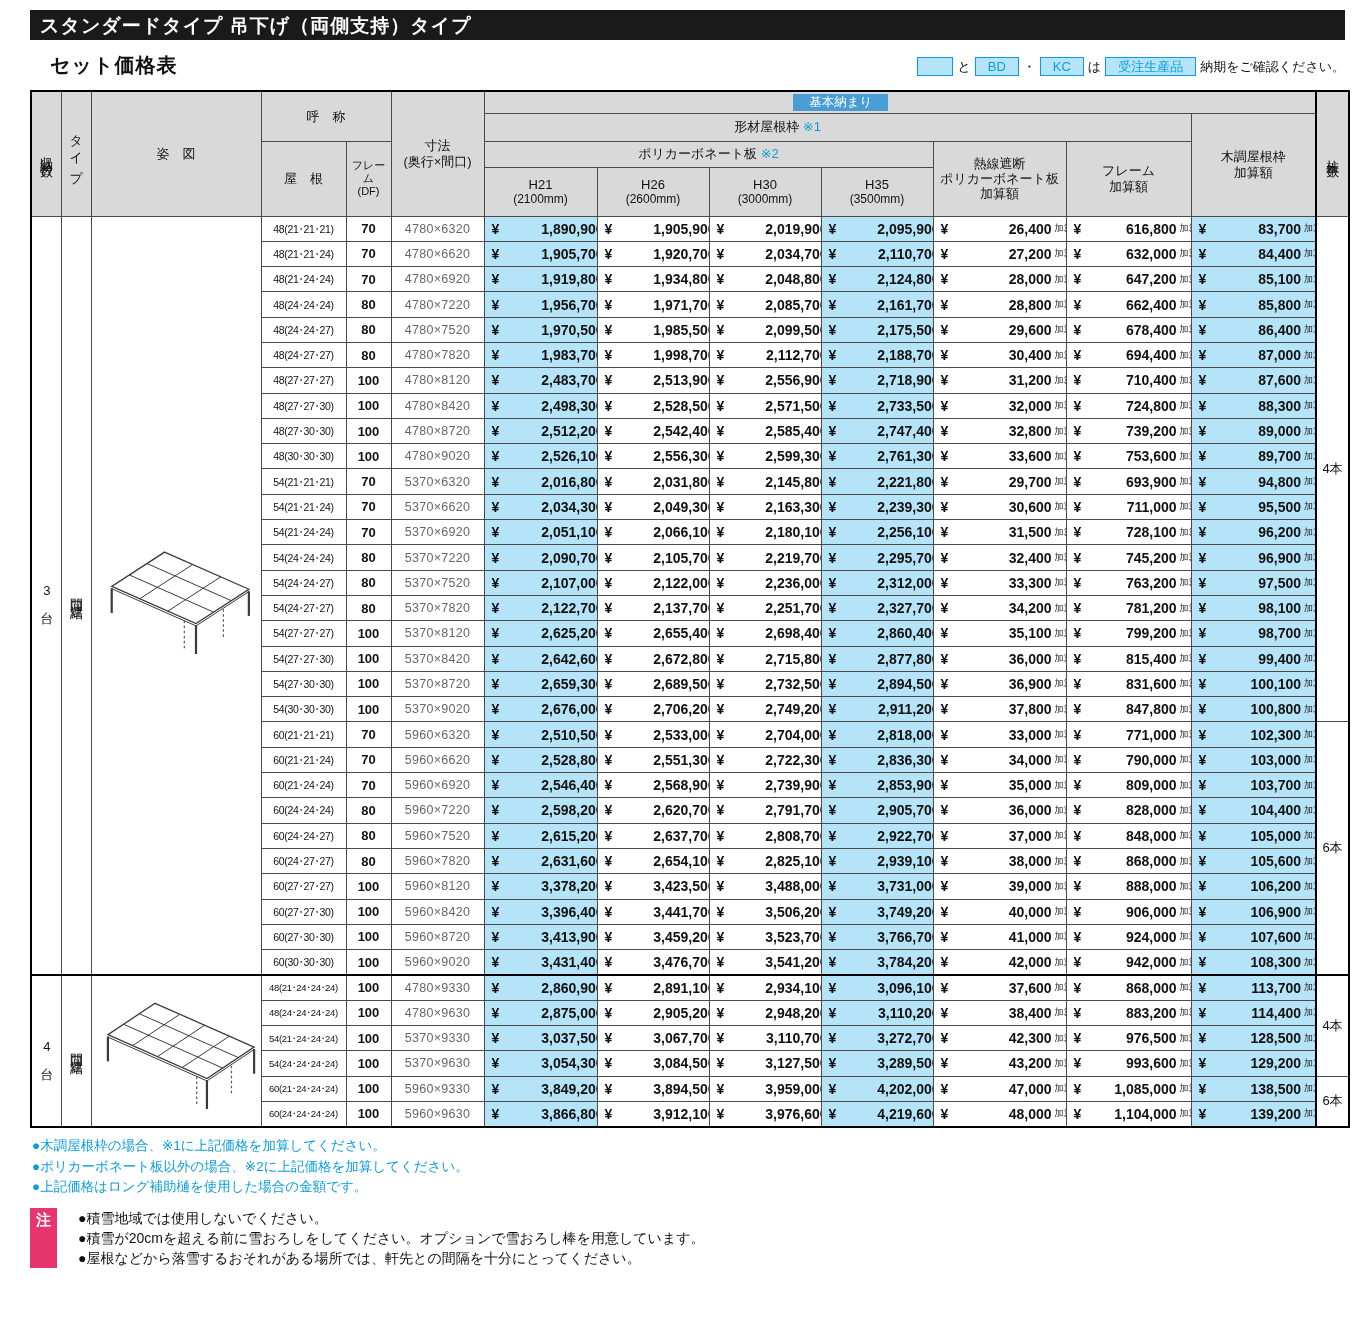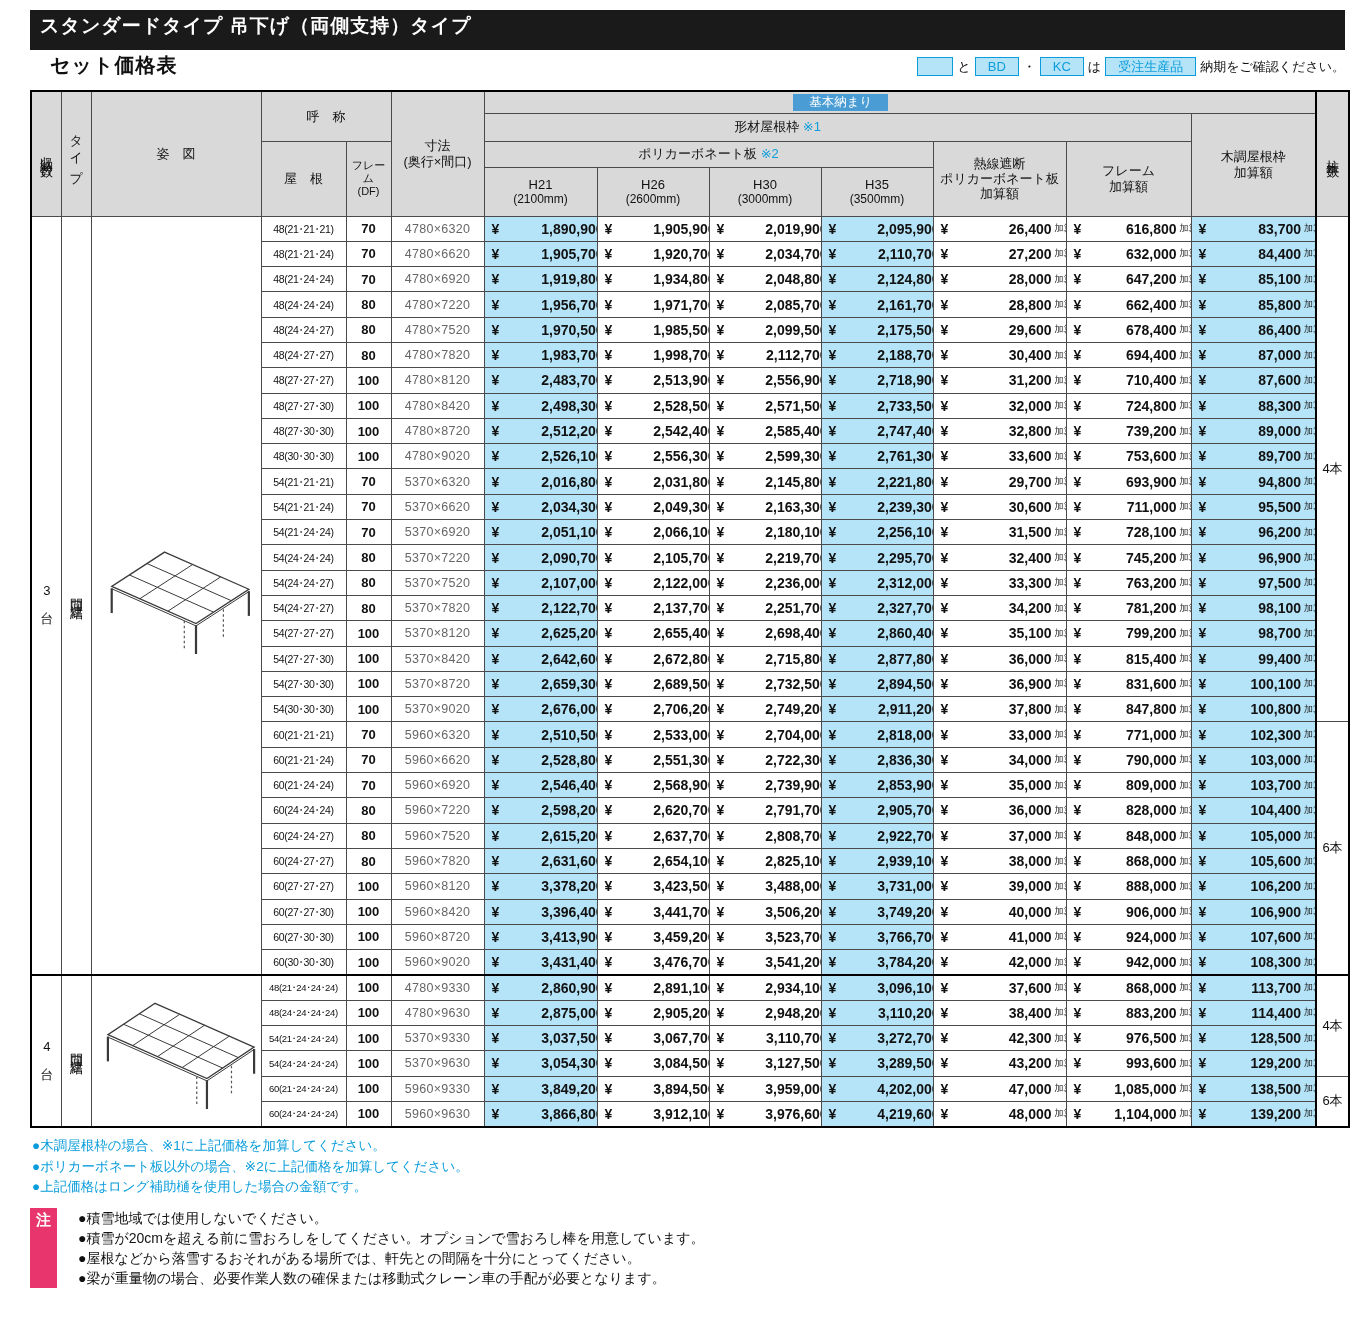--- a/index.html
+++ b/index.html
@@ -1,19 +1,19 @@
 <!DOCTYPE html>
 <html style="--accent_blue: #0b9ddb; --cell_blue: #b5e3f7; --header_gray: #d9d9d9; --label_blue: #4a9cd4; --caution_pink: #e8356d; --bar_black: #1a1a1a;"><head>
 <meta charset="utf-8">
 <style>
   html,body{margin:0;padding:0;background:#fff;}
   .page{position:relative;width:1366px;height:1342px;background:#fff;overflow:hidden;
         font-family:"Liberation Sans","DejaVu Sans",sans-serif;color:#111;}
   
-  .titlebar{position:absolute;left:30px;top:10px;width:1315px;height:40px;background:var(--bar_black);
+  .titlebar{position:absolute;left:30px;top:10px;width:1315px;height:30px;background:var(--bar_black);
             color:#fff;font-size:19px;font-weight:bold;line-height:31px;padding-left:10px;box-sizing:border-box;
             letter-spacing:1px;}
   .heading{position:absolute;left:30px;top:52px;font-size:20px;font-weight:bold;letter-spacing:1px;margin-left:20px;}
   
   .legend{position:absolute;right:21px;top:57px;display:flex;align-items:center;gap:4px;font-size:13px;}
   .lg-box{width:34px;height:17px;background:var(--cell_blue);border:1px solid var(--accent_blue);}
   .lg-tag{background:var(--cell_blue);border:1px solid var(--accent_blue);color:var(--accent_blue);
           padding:0 12px;height:17px;line-height:17px;font-size:13px;}
   
   .tablewrap{position:absolute;left:30px;top:90px;}
@@ -2006,17 +2006,16 @@
     <div class="note-line">●ポリカーボネート板以外の場合、※2に上記価格を加算してください。</div>
     <div class="note-line">●上記価格はロング補助樋を使用した場合の金額です。</div>
   </div>
 
   <div class="caution">
     <div class="caution-bar">注</div>
     <div class="caution-items">
       <div class="caution-line">●積雪地域では使用しないでください。</div>
       <div class="caution-line">●積雪が20cmを超える前に雪おろしをしてください。オプションで雪おろし棒を用意しています。</div>
       <div class="caution-line">●屋根などから落雪するおそれがある場所では、軒先との間隔を十分にとってください。</div>
-      <div class="caution-line">●梁が重量物の場合、必要作業人数の確保または移動式クレーン車の手配が必要となります。</div>
     </div>
   </div>
 
 </div>
 
 </body></html>

